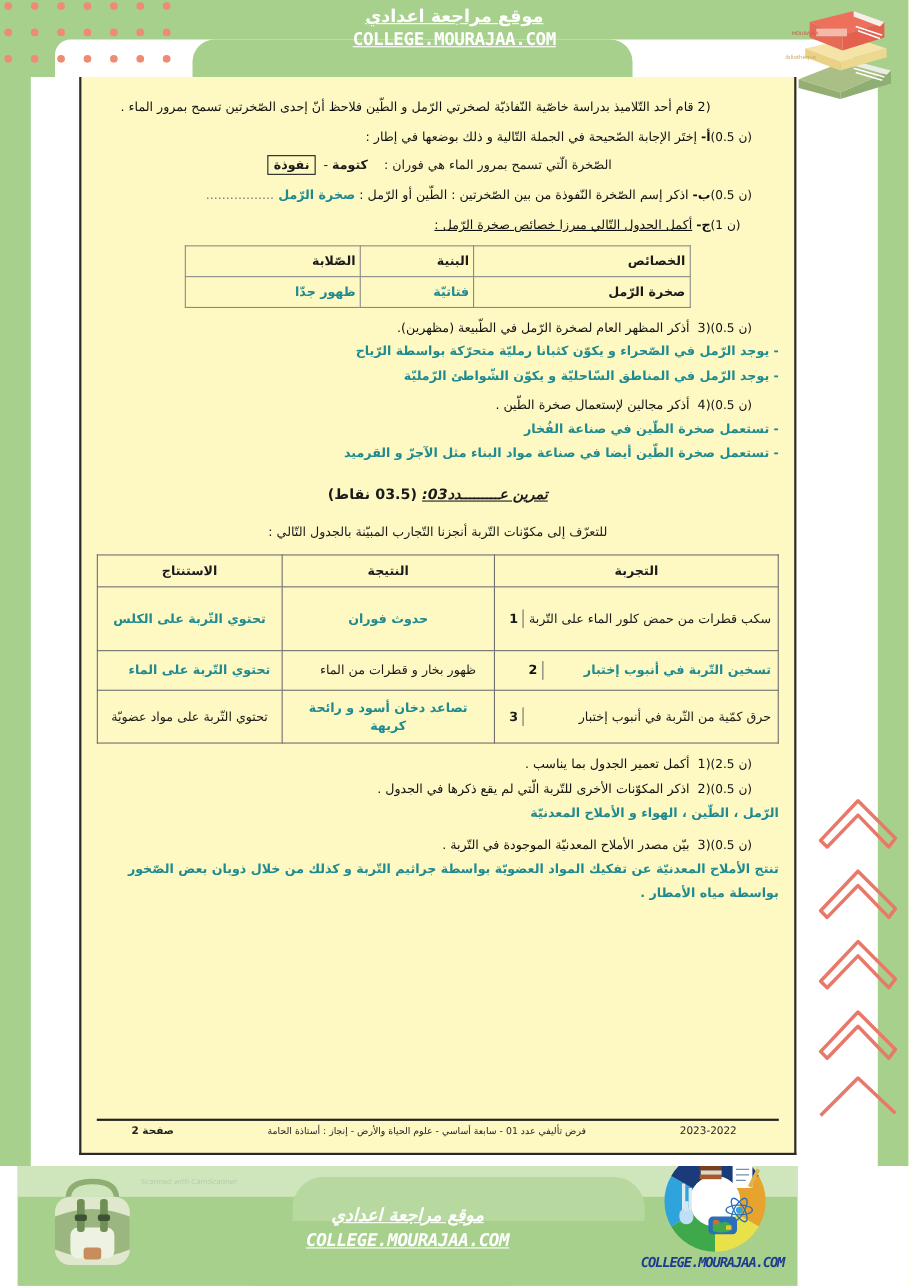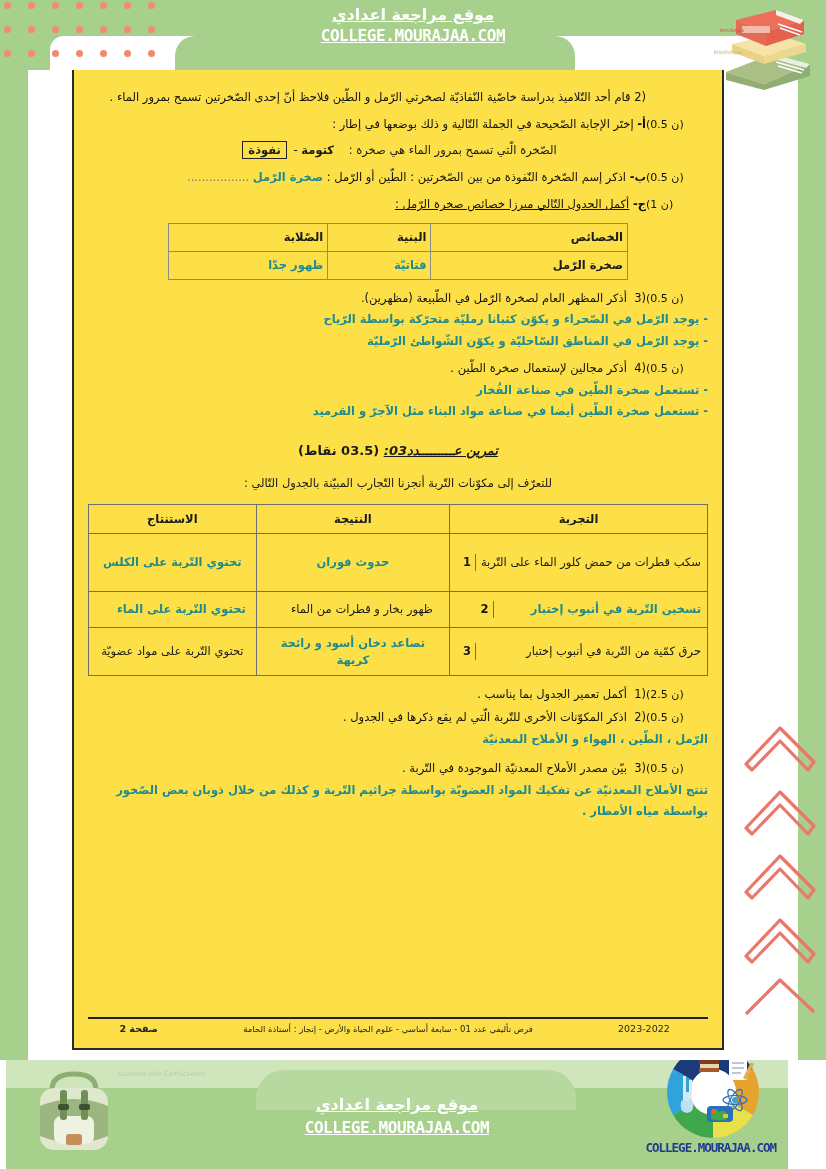--- a/index.html
+++ b/index.html
@@ -121,21 +121,21 @@
     z-index: 3;
   }
 
   
   .sheet {
     position: absolute;
     left: 72px;
     top: 66px;
     width: 652px;
     height: 984px;
-    background: #fde047;
+    background: #fef9c3;
     border-right: 2px solid #2a2a2a;
     border-left: 2px solid #2a2a2a;
     border-top: 3px solid #1a1a1a;
     border-bottom: 2px solid #2a2a2a;
     z-index: 4;
     padding: 10px 14px 0 14px;
     font-size: 11.5px;
     color: #1a1a1a;
     line-height: 1.45;
   }
@@ -267,26 +267,27 @@
     font-size: 9px;
     color: #222;
   }
   .ft-left { width: 90px; direction: ltr; text-align: left; font-size: 9.5px; }
   .ft-center { flex: 1; text-align: center; font-size: 8.5px; }
   .ft-right { width: 70px; text-align: right; font-size: 9.5px; font-weight: bold; }
 
   
   .bottom-banner {
     position: absolute;
-    left: 6px; bottom: 0;
-    width: 782px;
+    left: 16px; bottom: 0;
+    width: 709px;
     height: 109px;
     background: #a8d08d;
     overflow: hidden;
     z-index: 5;
+    font-style: italic;
   }
   .bb-light-strip {
     position: absolute;
     left: 0; top: 0;
     width: 826px; height: 28px;
     background: #cfe6bc;
   }
   .bb-arch {
     position: absolute;
     left: 250px;
@@ -448,21 +449,21 @@
 
   <div class="q-row">
     <div class="q-points">(0.5 ن)</div>
     <div class="q-text">
       <b>أ-</b>
       <span>إختَر الإجابة الصّحيحة في الجملة التّالية و ذلك بوضعها في إطار :</span>
     </div>
   </div>
 
   <div class="choice-line">
-    <span>الصّخرة الّتي تسمح بمرور الماء هي صخرة :</span>
+    <span>الصّخرة الّتي تسمح بمرور الماء هي فوران :</span>
     &nbsp;&nbsp;
     <b>كتومة</b>
     <span>-</span>
     <span class="boxed">نفوذة</span>
   </div>
 
   <div class="q-row">
     <div class="q-points">(0.5 ن)</div>
     <div class="q-text">
       <b>ب-</b>

